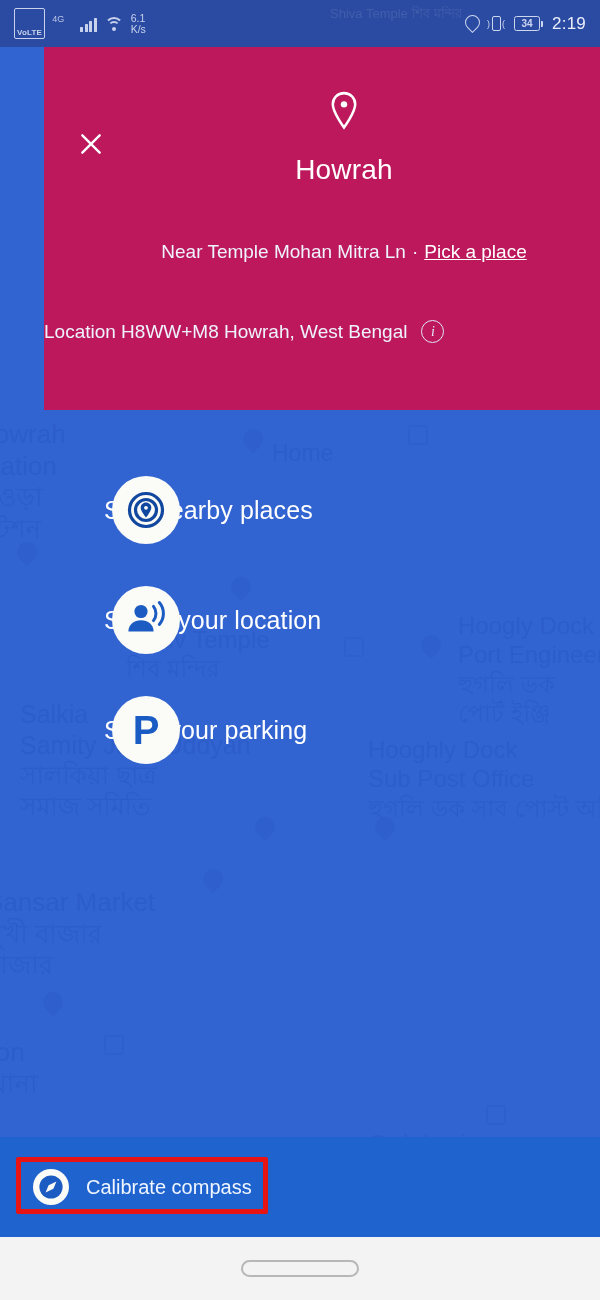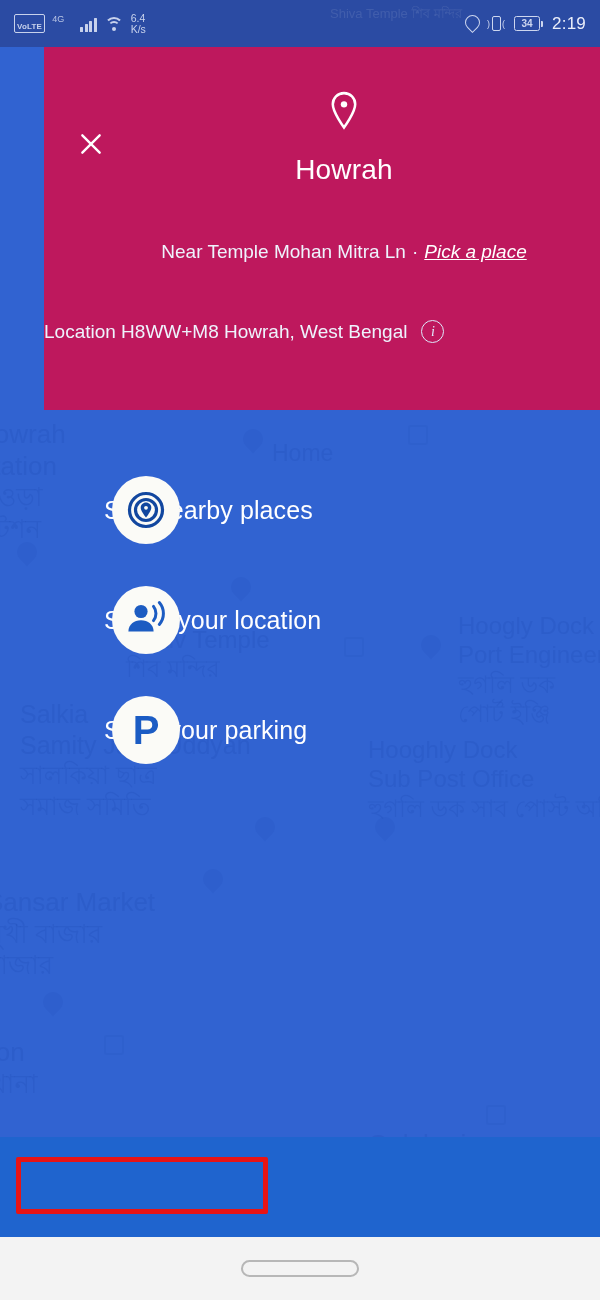--- a/index.html
+++ b/index.html
@@ -29,21 +29,21 @@
   }
   .sb-left, .sb-right { display: flex; align-items: center; }
   .sb-left { gap: 7px; }
   .sb-right { gap: 9px; }
 
   .volte-badge {
     border: 1.6px solid #c8d2ec;
     border-radius: 2px;
     font-size: 8px; font-weight: bold;
     letter-spacing: .2px;
-    padding: 7px 2px 1px 2px;
+    padding: 19px 2px 1px 2px;
     line-height: 9px;
     color: #c8d2ec;
   }
   .net-group { display: flex; align-items: flex-end; gap: 16px; }
   .net-label { font-size: 9px; line-height: 9px; margin-bottom: 8px; color:#b8c4e4;}
   .bars { display: flex; align-items: flex-end; gap: 1.5px; height: 15px; }
   .bars i { display:block; width: 3px; background: #c8d2ec; border-radius:.5px;}
   .bars i:nth-child(1){height:5px}
   .bars i:nth-child(2){height:8px}
   .bars i:nth-child(3){height:11px}
@@ -158,21 +158,20 @@
     font-size: 28px; color:#ffffff; font-weight: 400;
     letter-spacing: .2px;
   }
   .hdr-sub {
     position:absolute; left:0; right:0; top: 194px;
     text-align:center;
     font-size: 19px; color:#eef3fd; font-weight: 400;
   }
   .hdr-sub .dot { margin: 0 6px; }
   .pick-place {
-    font-style: italic;
     text-decoration: underline;
     color:#ffffff;
     cursor:pointer;
   }
   .hdr-loc {
     position:absolute; left:0; right:0; top: 273px;
     display:flex; align-items:center; justify-content:flex-start; gap: 14px;
     font-size: 19px; color:#eef3fd;
   }
   .info-icon {
@@ -366,20 +365,29 @@
     <div class="action-row">
       <div class="action-icon">
         <span class="park-P">P</span>
       </div>
       <div class="action-label">Save your parking</div>
     </div>
   </div>
 
   <div class="bottom-bar">
 
+    <div class="bb-item compass">
+      <span class="compass-icon">
+        <svg width="26" height="26" viewBox="0 0 26 26">
+          <circle cx="13" cy="13" r="11.6" fill="#1c5cc2"></circle>
+          <path d="M18.4 7.6 L10.6 11.2 L7.6 18.4 L15.4 14.8 Z" fill="#fbfbf7"></path>
+        </svg>
+      </span>
+      <span class="bb-label">Calibrate compass</span>
+    </div>
 
   </div>
 
   <div class="highlight-box"></div>
 
   <div class="status-bar">
     <div class="sb-ghost">Shiva Temple
 শিব মন্দির</div>
 
     <div class="sb-left">
@@ -391,21 +399,21 @@
             <i></i>
             <i></i>
             <i></i>
           </span>
       </span>
       <span class="wifi">
           <b></b>
           <b></b>
           <b></b>
         </span>
-      <span class="kbs" style="white-space:pre">6.4
+      <span class="kbs" style="white-space:pre">6.1
 K/s</span>
     </div>
 
     <div class="sb-right">
       <span class="loc-pin-sb"></span>
       <span class="vibrate">
         <span class="wv">)</span>
           <span class="ph"></span>
           <span class="wv">(</span>
       </span>

